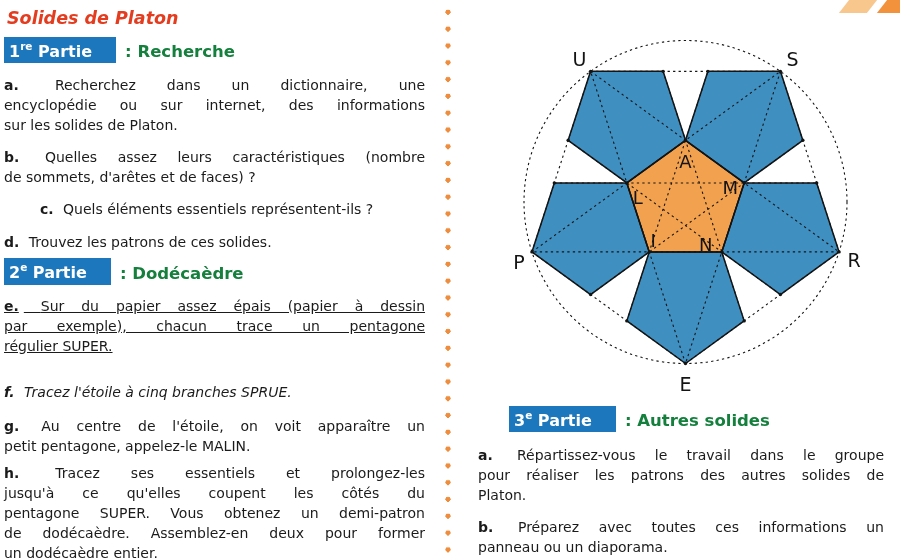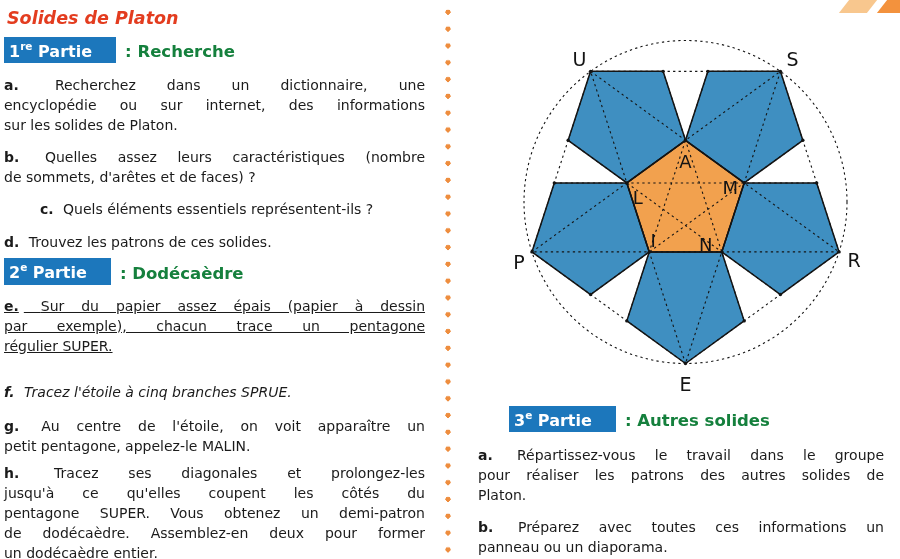--- a/index.html
+++ b/index.html
@@ -92,21 +92,21 @@
   <p class="item m14">
     <span class="line"><b class="lbl">f.</b> <span>Tracez l'étoile à cinq branches SPRUE.</span></span>
   </p>
 
   <p class="item m7">
     <span class="line jl"><b class="lbl">g.</b> <span>Au centre de l'étoile, on voit apparaître un</span></span>
     <span class="line"><span>petit pentagone, appelez-le MALIN.</span></span>
   </p>
 
   <p class="item">
-    <span class="line jl"><b class="lbl">h.</b> <span>Tracez ses diagonales et prolongez-les</span></span>
+    <span class="line jl"><b class="lbl">h.</b> <span>Tracez ses essentiels et prolongez-les</span></span>
     <span class="line jl"><span>jusqu'à ce qu'elles coupent les côtés du</span></span>
     <span class="line jl"><span>pentagone SUPER. Vous obtenez un demi-patron</span></span>
     <span class="line jl"><span>de dodécaèdre. Assemblez-en deux pour former</span></span>
     <span class="line"><span>un dodécaèdre entier.</span></span>
   </p>
 </div>
 
 <div class="figure-wrap">
   <svg id="net-figure" width="445" height="402" viewBox="0 0 445 402">
       <polygon points="230.50,138.31 289.17,180.94 347.84,138.31 325.43,69.34 252.91,69.34" fill="#3f8fc1"></polygon>

